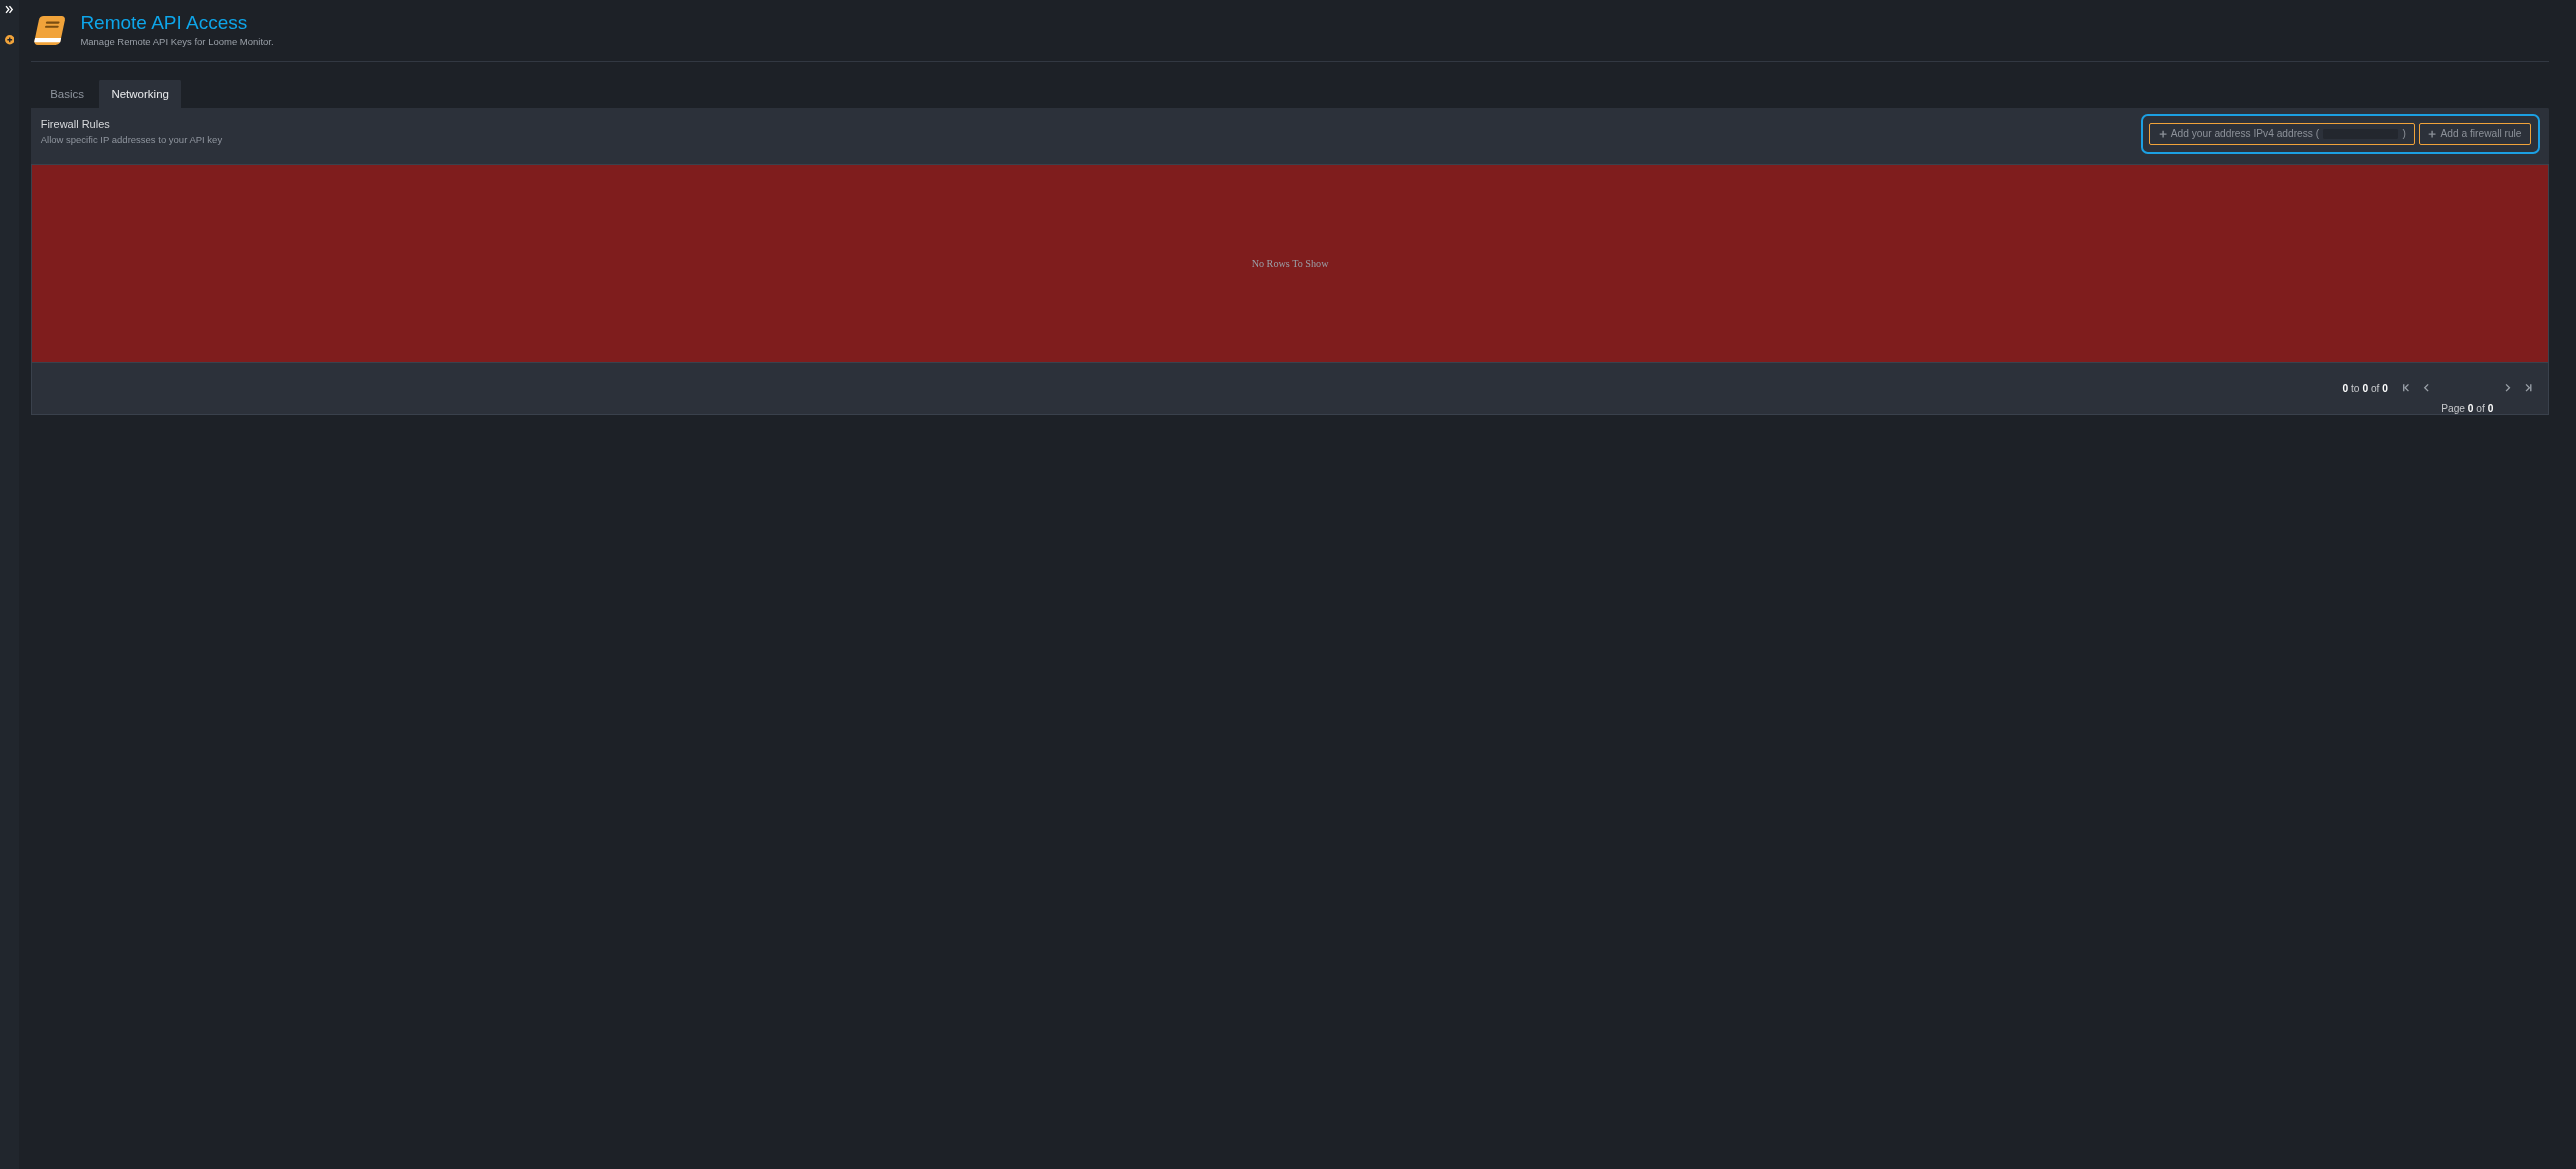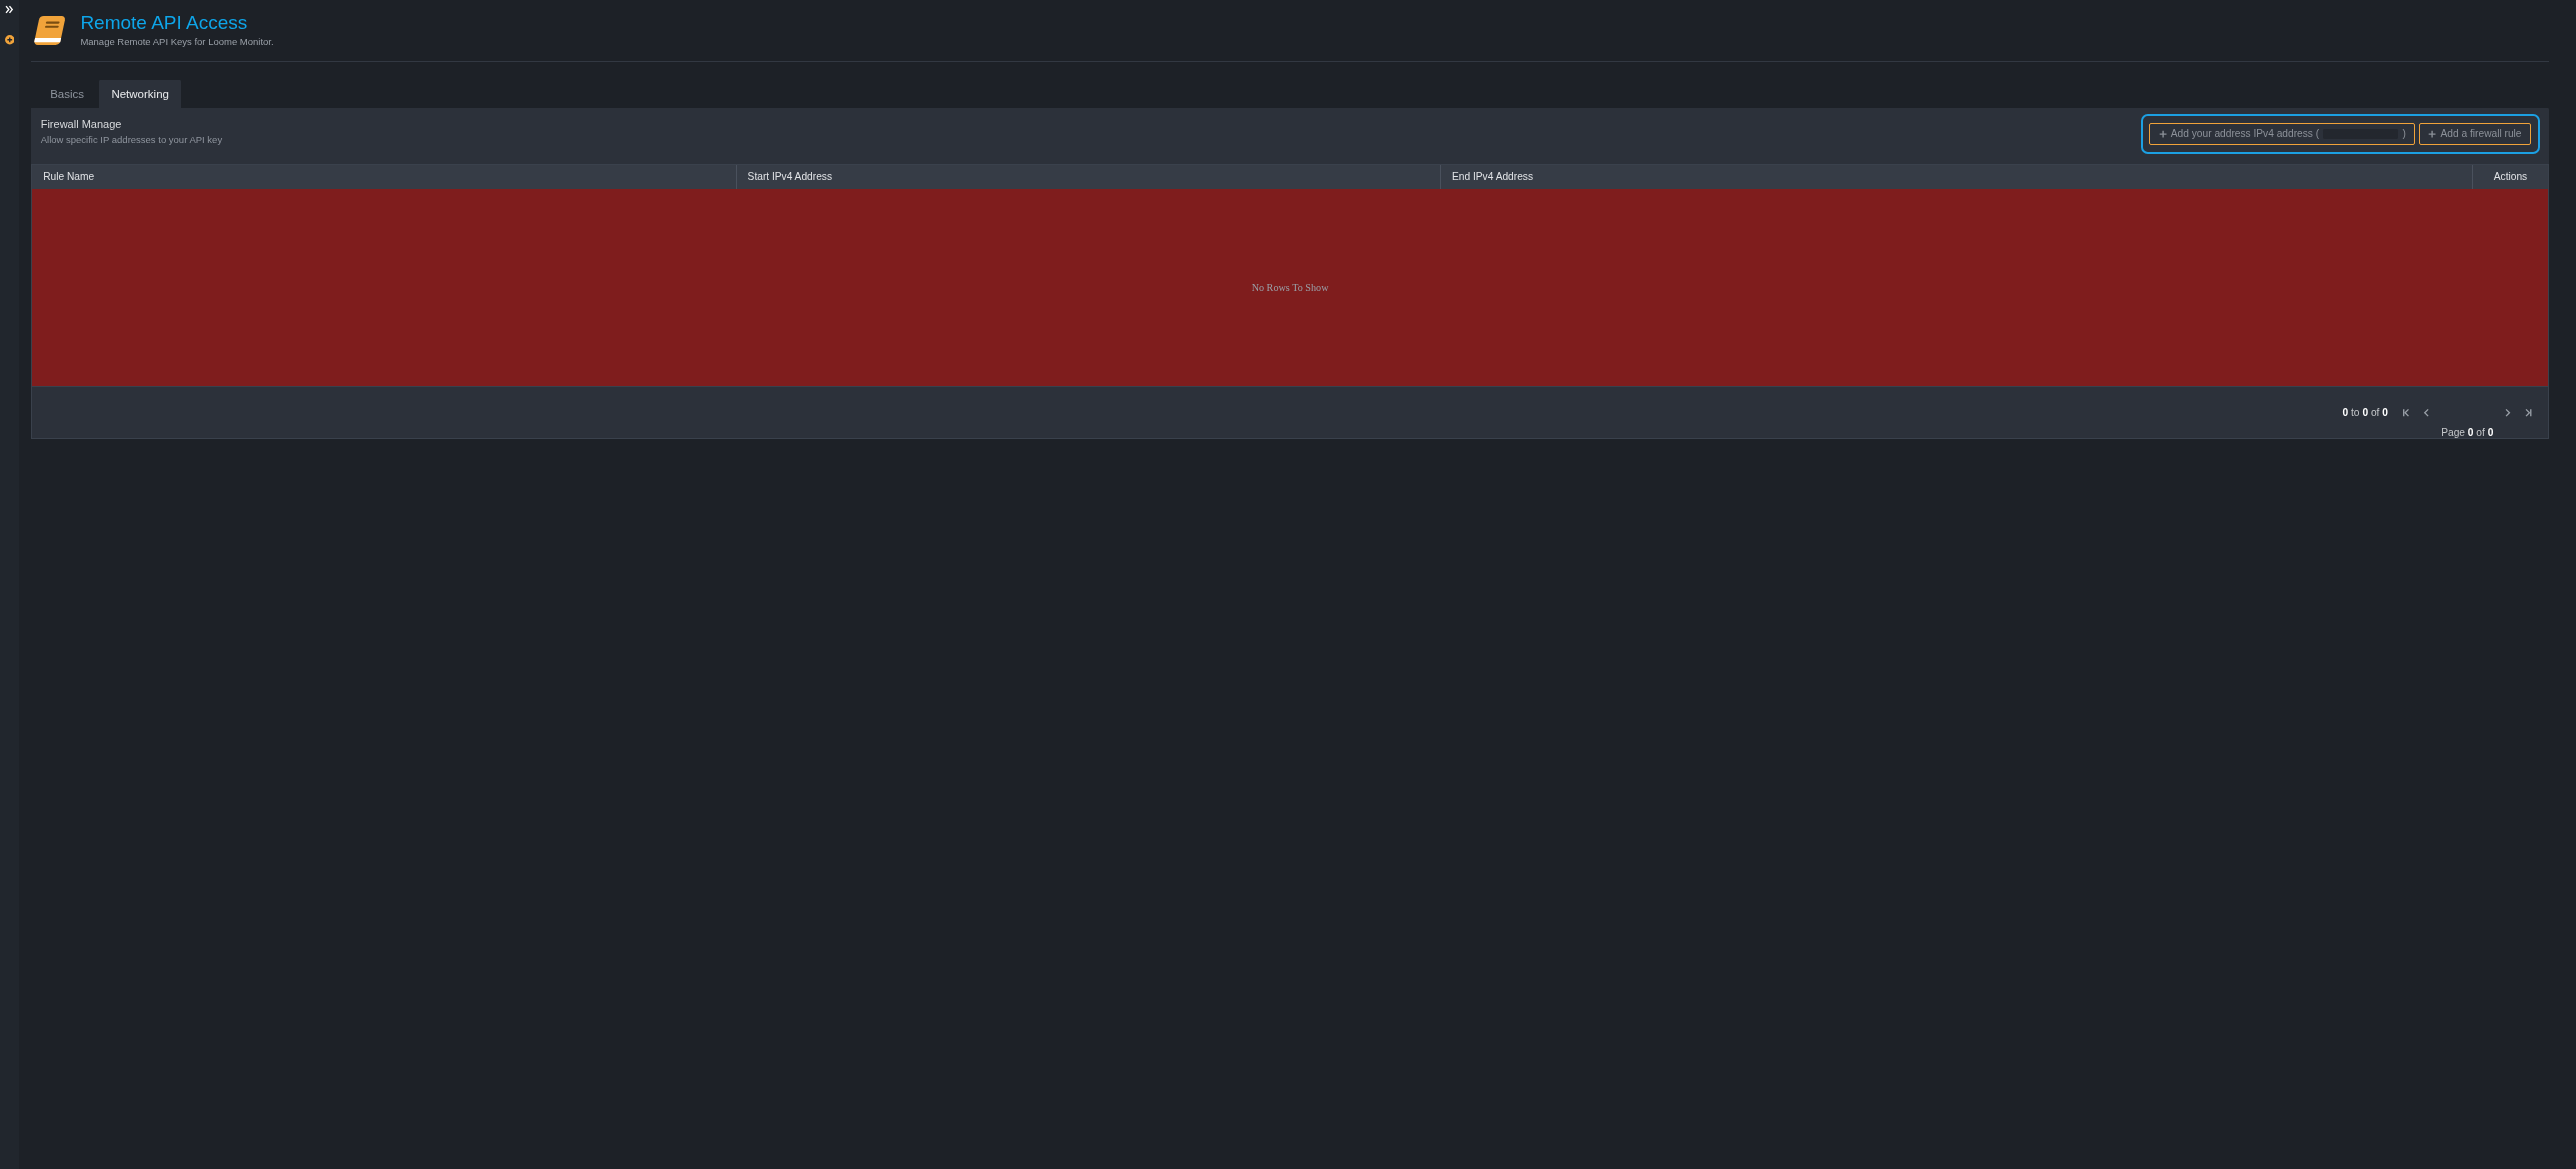--- a/index.html
+++ b/index.html
@@ -221,21 +221,21 @@
     </div>
 
     <div class="tabs">
       <div class="tab">Basics</div>
       <div class="tab active">Networking</div>
     </div>
 
     <div class="panel">
       <div class="panel-header">
         <div class="titles">
-          <h2>Firewall Manage</h2>
+          <h2>Firewall Rules</h2>
           <div class="desc">Allow specific IP addresses to your API key</div>
         </div>
         <div class="highlight-box">
           <button class="btn">
             <svg width="8.2" height="8.2" viewBox="0 0 12 12">
               <path d="M6 1 V11 M1 6 H11" stroke="#8c9199" stroke-width="2"></path>
             </svg>
             <span>Add your address IPv4 address (</span>
             <span class="redact"></span>
             <span>)</span>
@@ -243,26 +243,20 @@
           <button class="btn">
             <svg width="8.2" height="8.2" viewBox="0 0 12 12">
               <path d="M6 1 V11 M1 6 H11" stroke="#8c9199" stroke-width="2"></path>
             </svg>
             <span>Add a firewall rule</span>
           </button>
         </div>
       </div>
 
       <div class="grid">
-        <div class="grid-header">
-          <div class="col col-name">Rule Name</div>
-          <div class="col col-start">Start IPv4 Address</div>
-          <div class="col col-end">End IPv4 Address</div>
-          <div class="col col-actions">Actions</div>
-        </div>
         <div class="grid-body">No Rows To Show</div>
         <div class="grid-footer">
           <span>
             <b>0</b><span> to </span><b>0</b><span> of </span><b>0</b>
           </span>
           <span class="nav">
             <span class="nav-btn">
               <svg width="9.5" height="9.5" viewBox="0 0 14 14">
                   <path d="M4 2 V12" stroke="currentColor" stroke-width="2"></path>
                   <path d="M11 2 L6 7 L11 12" stroke="currentColor" stroke-width="2" fill="none"></path>

